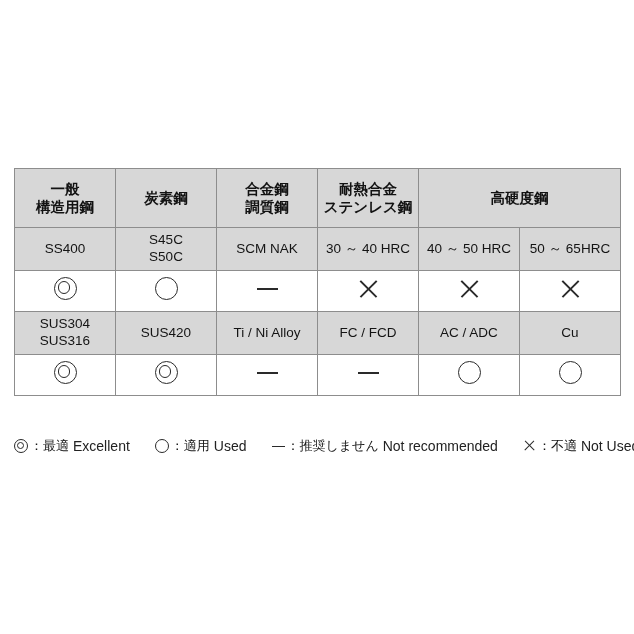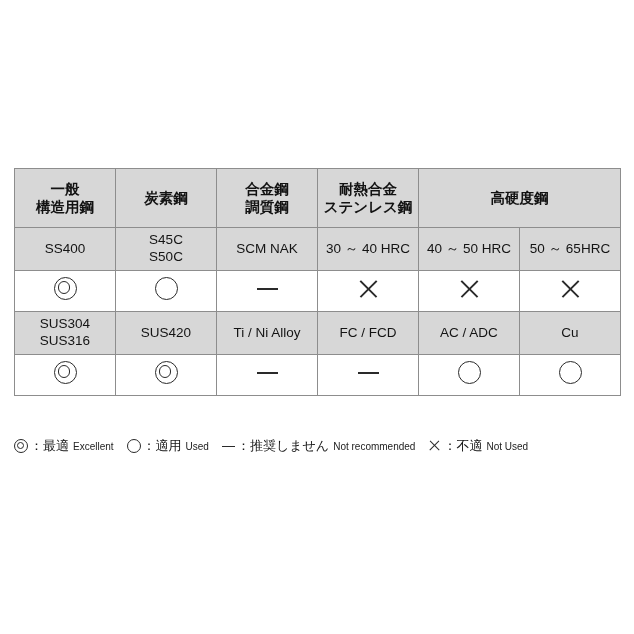--- a/index.html
+++ b/index.html
@@ -150,37 +150,37 @@
   .legend {
     position: absolute;
     left: 14px;
     top: 437px;
     width: 606px;
     font-size: 13px;
     color: #161616;
     white-space: nowrap;
     display: flex;
     align-items: center;
-    gap: 0;
+    gap: 12px;
   }
   .legend-item {
     display: inline-flex;
     align-items: center;
     margin-right: 13px;
   }
   .legend-item .lg-icon {
     display: inline-block;
     position: relative;
     margin-right: 2px;
   }
   .legend-item .lg-text {
     font-size: 13px;
   }
   .legend-item .lg-en {
-    font-size: 10px;
+    font-size: 14px;
     margin-left: 4px;
     color: #222;
   }
   .lg-double {
     width: 14px; height: 14px;
     border: 1.3px solid #2a2a2a;
     border-radius: 50%;
     box-sizing: border-box;
   }
   .lg-double::after {

